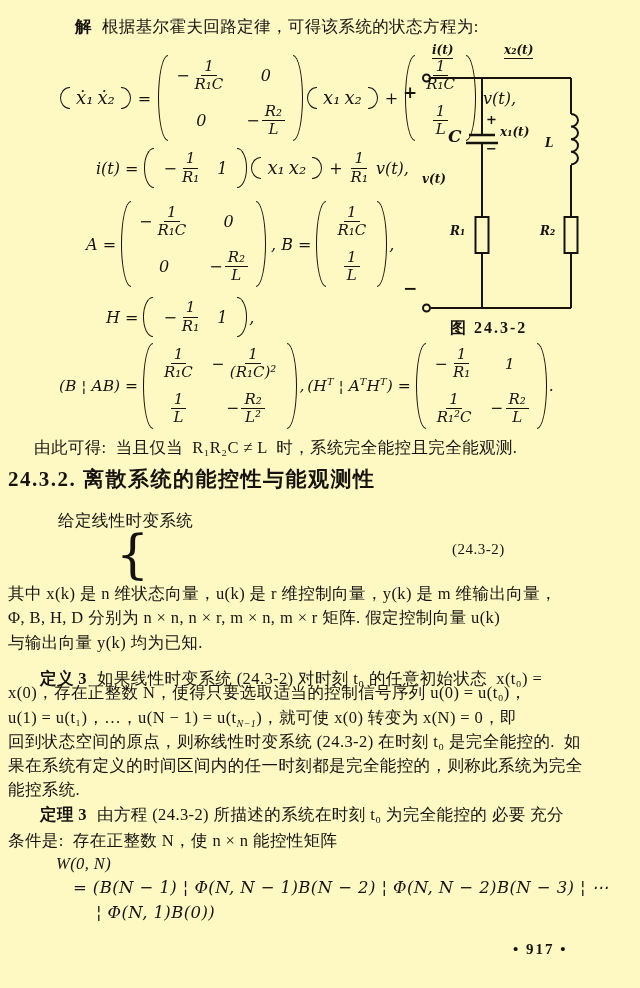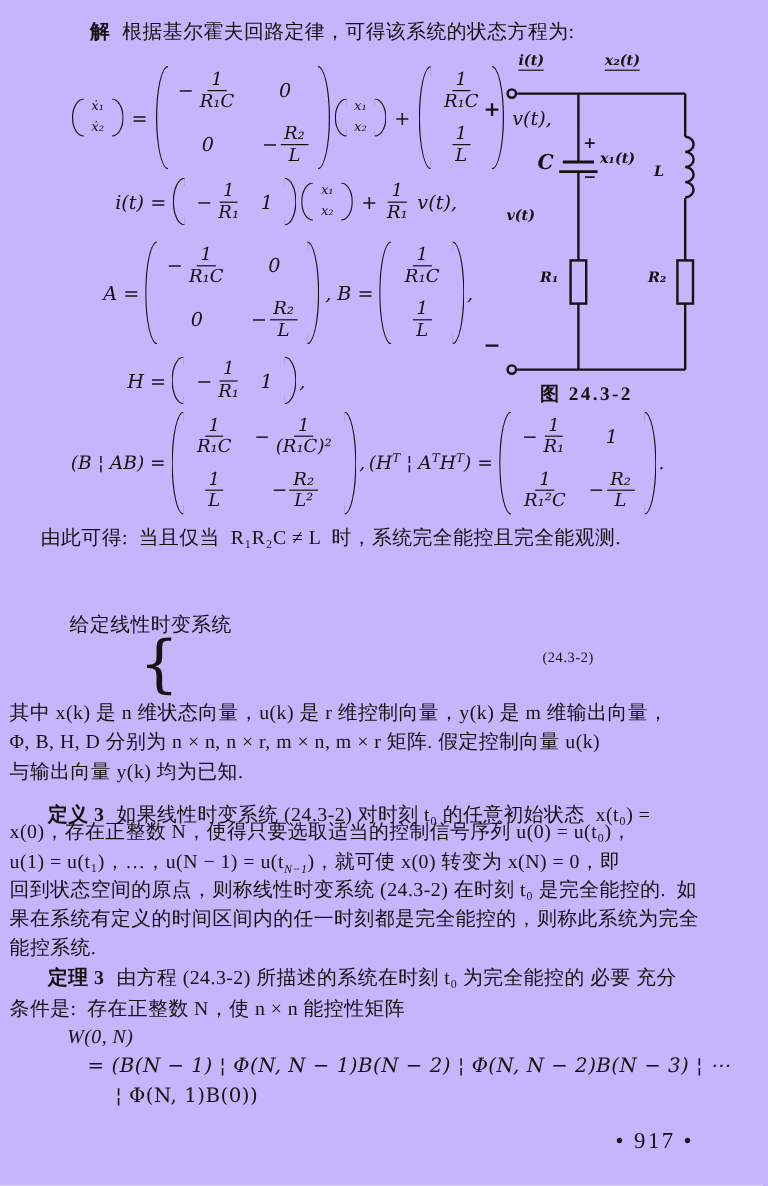--- a/index.html
+++ b/index.html
@@ -1,53 +1,53 @@
 <!DOCTYPE html>
 <html><head>
 <meta charset="utf-8">
 <style>
   html,body{margin:0;padding:0;background:#e8e6e0;}
-  .page{position:relative;width:640px;height:988px;background:#c4b5fd;color:#16130f;
+  .page{position:relative;width:640px;height:988px;background:#fef9c3;color:#16130f;
         font-family:"Liberation Serif","DejaVu Serif",serif;overflow:hidden;}
   .absline{position:absolute;white-space:pre;font-size:16.5px;letter-spacing:.4px;line-height:1.3;}
   .term{font-weight:bold;margin-right:10px;}
   .bold{font-weight:normal;}
   .heading{font-size:21px;font-weight:bold;letter-spacing:1.5px;}
-  .pagenum{font-size:19px;font-weight:normal;letter-spacing:2px;}
+  .pagenum{font-size:15px;font-weight:bold;letter-spacing:2px;}
 
   
   .eqrow{position:absolute;display:flex;align-items:center;white-space:pre;
          font-family:"DejaVu Serif",serif;font-style:italic;font-size:16px;}
   .mt{margin:0 3px;}
   .op{margin:0 5px;}
   .suffix{margin-left:5px;}
   .frac{display:inline-flex;flex-direction:column;align-items:center;line-height:1.15;font-size:15px;}
   .frac .num{padding:0 3px;border-bottom:1.5px solid #16130f;}
   .frac .den{padding:0 3px;}
   .sign{margin-right:2px;}
   .cell{display:flex;align-items:center;justify-content:center;}
   .pw{display:inline-flex;align-items:stretch;margin:0 2px;}
   .pl{width:9px;flex:0 0 9px;border:1.8px solid #16130f;border-right:none;
       border-top-left-radius:100% 50%;border-bottom-left-radius:100% 50%;margin-right:3px;}
   .pr{width:9px;flex:0 0 9px;border:1.8px solid #16130f;border-left:none;
       border-top-right-radius:100% 50%;border-bottom-right-radius:100% 50%;margin-left:3px;}
   .mat2{display:grid;grid-template-columns:auto auto;gap:9px 20px;align-items:center;
         justify-items:center;padding:3px 5px;}
   .col1{display:flex;flex-direction:column;align-items:center;gap:9px;padding:3px 5px;}
-  .vec{display:flex;flex-direction:column;align-items:center;justify-content:center;gap:4px;
-       padding:1px 3px;font-size:11px;line-height:1.15;}
+  .vec{display:flex;flex-direction:row;align-items:center;justify-content:center;gap:4px;
+       padding:1px 3px;font-size:18px;line-height:1.15;}
   .rowv{display:flex;align-items:center;gap:15px;padding:2px 7px;}
   sup,sub{font-size:10px;font-style:italic;}
 
   
   .sys{position:absolute;display:flex;align-items:center;font-family:"DejaVu Serif",serif;
        font-style:italic;font-size:16.5px;}
   .brace::before{content:"{";font-style:normal;font-size:52px;font-weight:400;line-height:1;}
   .sysline{line-height:23px;}
-  .eqnum{position:absolute;font-size:12px;letter-spacing:.5px;}
+  .eqnum{position:absolute;font-size:15px;letter-spacing:.5px;}
 
   
   .circuit{position:absolute;left:400px;top:40px;width:238px;height:300px;}
   .circuit svg{position:absolute;left:0;top:0;}
   .clabel{position:absolute;font-family:"DejaVu Serif",serif;font-style:italic;
           font-weight:bold;font-size:12px;white-space:pre;}
   .upright{font-style:normal;font-weight:bold;}
   .underlined{border-bottom:1.6px solid #16130f;padding-bottom:1px;}
   .caption{position:absolute;font-style:normal;font-weight:bold;font-size:16px;letter-spacing:2px;}
 </style>
@@ -161,20 +161,21 @@
       <span class="cell"><span class="sign">−</span><span class="frac"><span class="num">1</span><span class="den">R₁</span></span></span>
       <span class="cell">1</span>
       <span class="frac"><span class="num">1</span><span class="den">R₁²C</span></span>
       <span class="cell"><span class="sign">−</span><span class="frac"><span class="num">R₂</span><span class="den">L</span></span></span>
     </span><span class="pr"></span></span>
     <span>.</span>
   </div>
 
   <div class="absline" style="left:34px;top:437px;">由此可得:  当且仅当  R₁R₂C ≠ L  时，系统完全能控且完全能观测.</div>
 
+  <div class="absline heading" style="left:8px;top:466px;">24.3.2. 离散系统的能控性与能观测性</div>
 
   <div class="absline" style="left:58px;top:510px;">给定线性时变系统</div>
 
   <div class="sys" style="left:116px;top:528px;">
     <span class="brace"></span>
   </div>
   <div class="eqnum" style="left:452px;top:541px;">(24.3-2)</div>
 
   <div class="absline" style="left:8px;top:607px;">Φ, B, H, D 分别为 n × n, n × r, m × n, m × r 矩阵. 假定控制向量 u(k)</div>
   <div class="absline" style="left:8px;top:583px;">其中 x(k) 是 n 维状态向量，u(k) 是 r 维控制向量，y(k) 是 m 维输出向量，</div>
@@ -185,17 +186,17 @@
   <div class="absline" style="left:8px;top:707px;"><span>u(1) = u(t₁)，…，u(N − 1) = u(t</span><sub>N−1</sub><span>)，就可使 x(0) 转变为 x(N) = 0，即</span></div>
   <div class="absline" style="left:8px;top:731px;">回到状态空间的原点，则称线性时变系统 (24.3-2) 在时刻 t₀ 是完全能控的.  如</div>
   <div class="absline" style="left:8px;top:755px;">果在系统有定义的时间区间内的任一时刻都是完全能控的，则称此系统为完全</div>
   <div class="absline bold" style="left:8px;top:779px;">能控系统.</div>
 
   <div class="absline" style="left:40px;top:804px;"><span class="term">定理 3</span><span>由方程 (24.3-2) 所描述的系统在时刻 t₀ 为完全能控的 必要 充分</span></div>
   <div class="absline" style="left:8px;top:830px;"><span>条件是:  存在正整数 N，使 n × n </span><span class="bold">能控性矩阵</span></div>
 
   <div class="absline" style="left:56px;top:853px;font-family:Liberation Serif, serif;font-style:italic;">W(0, N)</div>
   <div class="absline" style="left:73px;top:877px;font-family:'DejaVu Serif',serif;font-style:italic;">= (B(N − 1) ¦ Φ(N, N − 1)B(N − 2) ¦ Φ(N, N − 2)B(N − 3) ¦ ⋯</div>
-  <div class="absline" style="left:96px;top:902px;font-family:'DejaVu Serif',serif;">¦ Φ(N, 1)B(0))</div>
+  <div class="absline" style="left:96px;top:902px;font-family:'DejaVu Serif',serif;font-style:italic;">¦ Φ(N, 1)B(0))</div>
 
   <div class="absline pagenum" style="left:513px;top:940px;">• 917 •</div>
 
 </div>
 
 </body></html>

